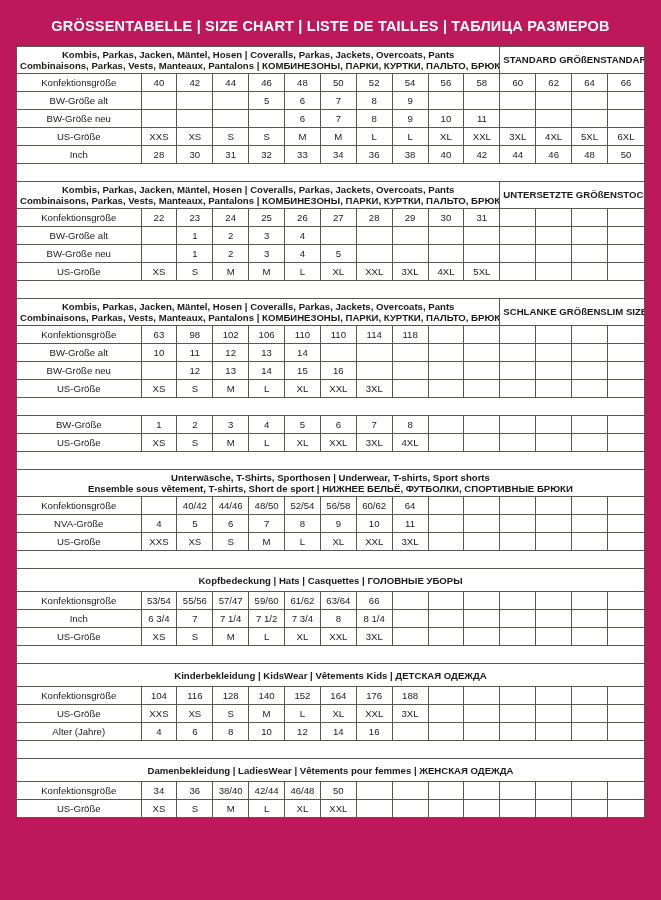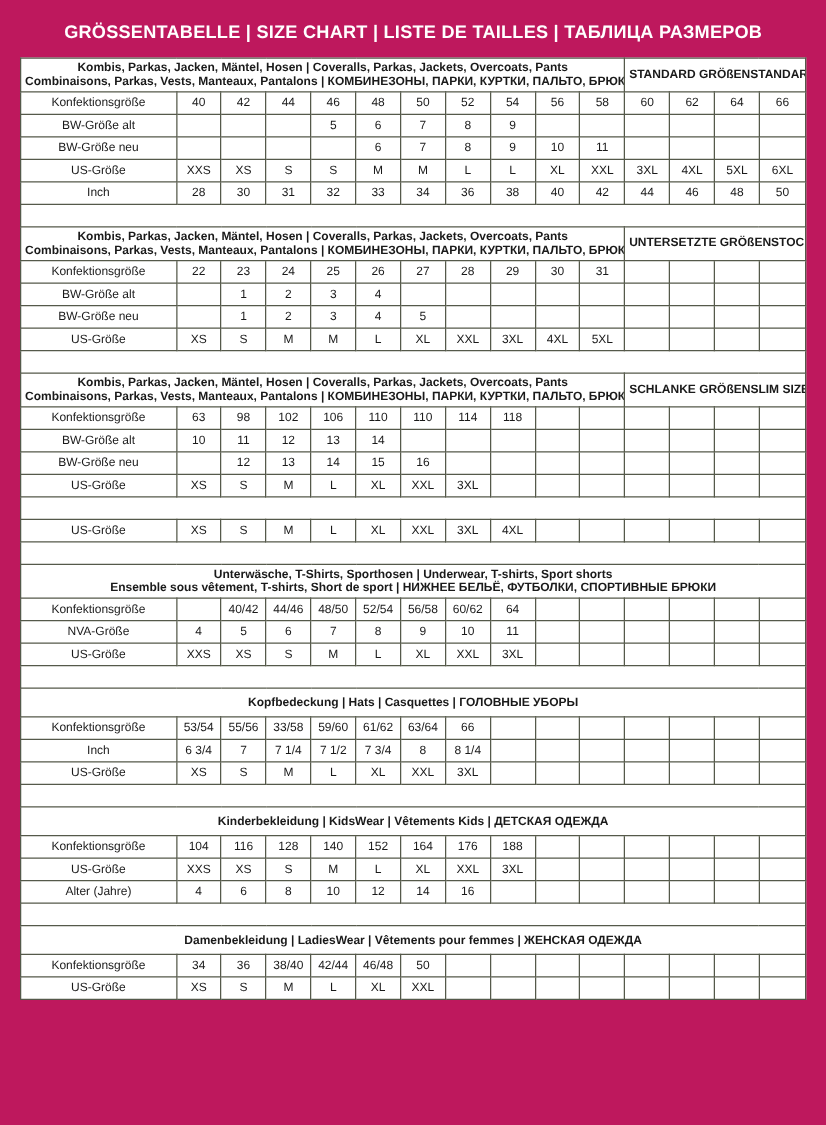--- a/index.html
+++ b/index.html
@@ -344,20 +344,37 @@
             <td></td>
             <td></td>
             <td></td>
             <td></td>
             <td></td>
           </tr>
           <tr>
             <td class="spacer" colspan="15"></td>
           </tr>
           <tr>
+            <td class="label">BW-Größe</td>
+            <td>1</td>
+            <td>2</td>
+            <td>3</td>
+            <td>4</td>
+            <td>5</td>
+            <td>6</td>
+            <td>7</td>
+            <td>8</td>
+            <td></td>
+            <td></td>
+            <td></td>
+            <td></td>
+            <td></td>
+            <td></td>
+          </tr>
+          <tr>
             <td class="label">US-Größe</td>
             <td>XS</td>
             <td>S</td>
             <td>M</td>
             <td>L</td>
             <td>XL</td>
             <td>XXL</td>
             <td>3XL</td>
             <td>4XL</td>
             <td></td>
@@ -427,21 +444,21 @@
           <tr>
             <td class="spacer" colspan="15"></td>
           </tr>
           <tr class="singlehead">
             <td class="head" colspan="15"><span>Kopfbedeckung | Hats | Casquettes | ГОЛОВНЫЕ УБОРЫ</span></td>
           </tr>
           <tr>
             <td class="label">Konfektionsgröße</td>
             <td>53/54</td>
             <td>55/56</td>
-            <td>33/58</td>
+            <td>57/47</td>
             <td>59/60</td>
             <td>61/62</td>
             <td>63/64</td>
             <td>66</td>
             <td></td>
             <td></td>
             <td></td>
             <td></td>
             <td></td>
             <td></td>

